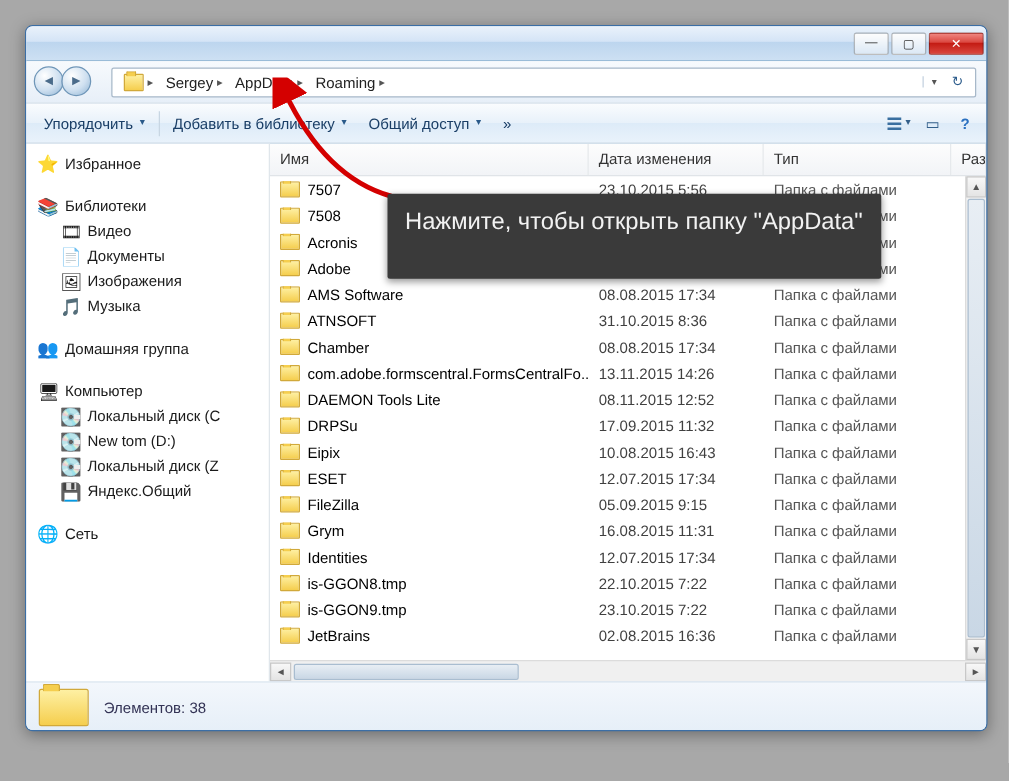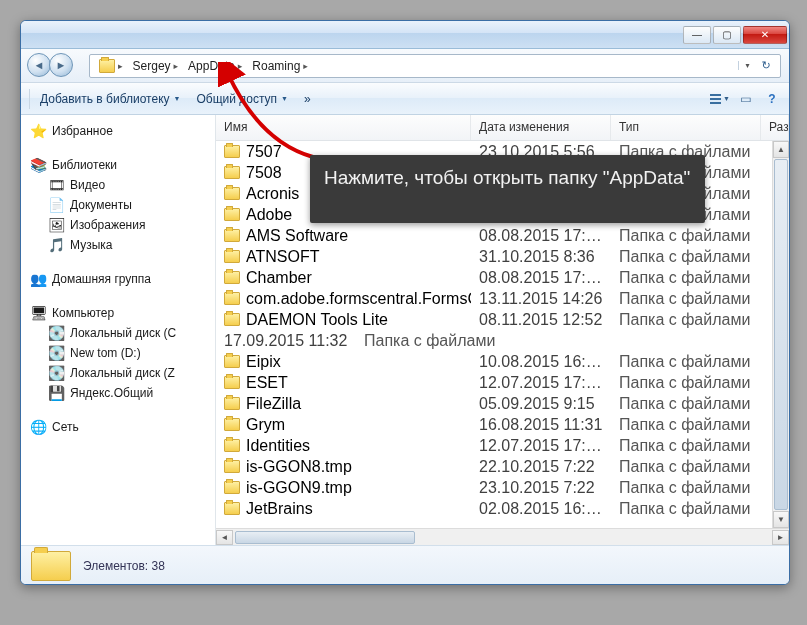--- a/index.html
+++ b/index.html
@@ -30,21 +30,21 @@
 .body { display:flex; height:430px; position:relative; }
 .sidebar { width:195px; background:#fff; border-right:1px solid #e0e6eb; padding:6px 0 6px 6px; font-size:12px; overflow:hidden; }
 .navgroup { margin-bottom:14px; }
 .navhead { display:flex; align-items:center; gap:5px; padding:2px 4px; color:#1a1a1a; font-size:12px; }
 .navitem { display:flex; align-items:center; gap:5px; padding:2px 4px 2px 22px; color:#1a1a1a; }
 .ico { width:16px; height:16px; display:inline-flex; align-items:center; justify-content:center; font-size:14px; }
 .main { flex:1; display:flex; flex-direction:column; overflow:hidden; position:relative;}
 .cols { display:flex; height:26px; background:linear-gradient(to bottom,#fdfdfd,#f2f4f7); border-bottom:1px solid #e0e4e8; font-size:12px; color:#333; }
 .col { padding:5px 8px; border-right:1px solid #e6e9ec; overflow:hidden; white-space:nowrap; }
 .col.name{width:255px} .col.date{width:140px} .col.type{width:150px} .col.size{flex:1}
-.rows { flex:1; overflow:hidden; font-size:16px; }
+.rows { flex:1; overflow:hidden; font-size:12px; }
 .row { display:flex; height:21px; align-items:center; }
 .row .c { padding:0 8px; white-space:nowrap; overflow:hidden; text-overflow:ellipsis; }
 .row .c.name{width:255px; display:flex; align-items:center; gap:6px;} .row .c.date{width:140px;color:#404040;} .row .c.type{width:150px;color:#555;} .row .c.size{flex:1}
 .fico { width:16px; height:13px; background:linear-gradient(to bottom,#fef0a3,#f5ce4e); border:1px solid #d1a93a; border-radius:1px; position:relative; flex-shrink:0;}
 .fico::before{content:"";position:absolute;top:-3px;left:1px;width:5px;height:3px;background:#f5ce4e;border:1px solid #d1a93a;border-bottom:none;border-radius:1px 1px 0 0;}
 .hscroll { height:17px; background:#f0f0f0; border-top:1px solid #dcdcdc; display:flex; align-items:center; }
 .hscroll .thumb { width:180px; height:13px; margin-left:2px; background:linear-gradient(to bottom,#e8eef4,#c9d7e5); border:1px solid #a9bdd0; border-radius:2px;}
 .hscroll .arrow { width:17px; height:15px; background:linear-gradient(to bottom,#f8f8f8,#e4e4e4); border:1px solid #c8c8c8; display:flex;align-items:center;justify-content:center;font-size:8px;color:#555;}
 .hscroll .arrow.r{margin-left:auto;}
 .vscroll { position:absolute; right:0; top:26px; bottom:17px; width:17px; background:#f0f0f0; border-left:1px solid #dcdcdc; display:flex; flex-direction:column;}
@@ -89,20 +89,24 @@
       <span class="seg">
           <span>Roaming</span>
           <span class="ar">▸</span>
         </span>
       <span style="margin-left:auto" class="dropbtn">▾</span>
       <span class="refresh">↻</span>
     </div>
   </div>
 
   <div class="toolbar">
+    <div class="tbitem">
+        <span>Упорядочить</span>
+        <span class="dd">▼</span>
+      </div>
     <div class="tbsep"></div>
     <div class="tbitem">
         <span>Добавить в библиотеку</span>
         <span class="dd">▼</span>
       </div>
     <div class="tbitem">
         <span>Общий доступ</span>
         <span class="dd">▼</span>
       </div>
     <div class="tbitem">»</div>
@@ -269,20 +273,24 @@
           <div class="row">
             <div class="c name">
               <span class="fico"></span>
               <span>DAEMON Tools Lite</span>
             </div>
             <div class="c date">08.11.2015 12:52</div>
             <div class="c type">Папка с файлами</div>
             <div class="c size"></div>
           </div>
           <div class="row">
+            <div class="c name">
+              <span class="fico"></span>
+              <span>DRPSu</span>
+            </div>
             <div class="c date">17.09.2015 11:32</div>
             <div class="c type">Папка с файлами</div>
             <div class="c size"></div>
           </div>
           <div class="row">
             <div class="c name">
               <span class="fico"></span>
               <span>Eipix</span>
             </div>
             <div class="c date">10.08.2015 16:43</div>

